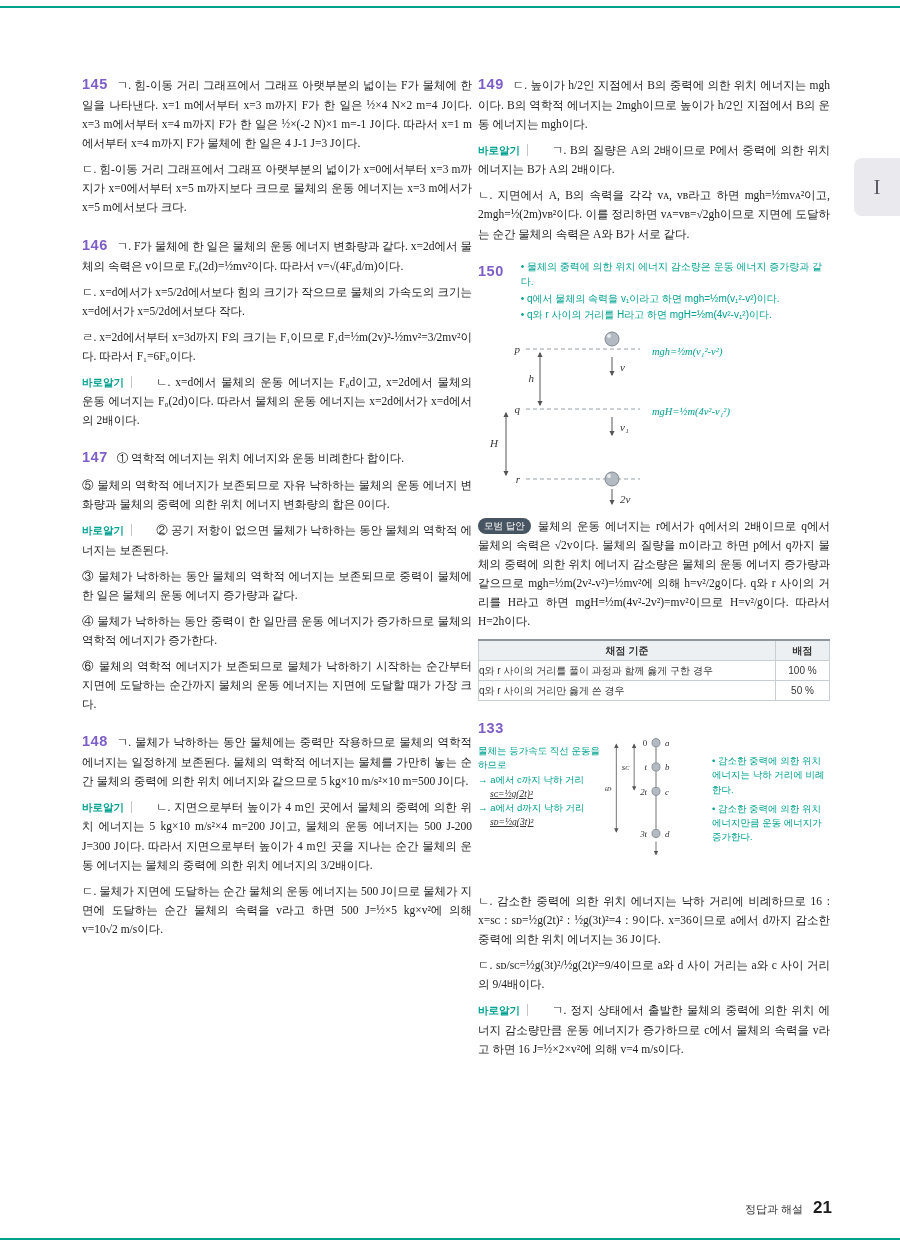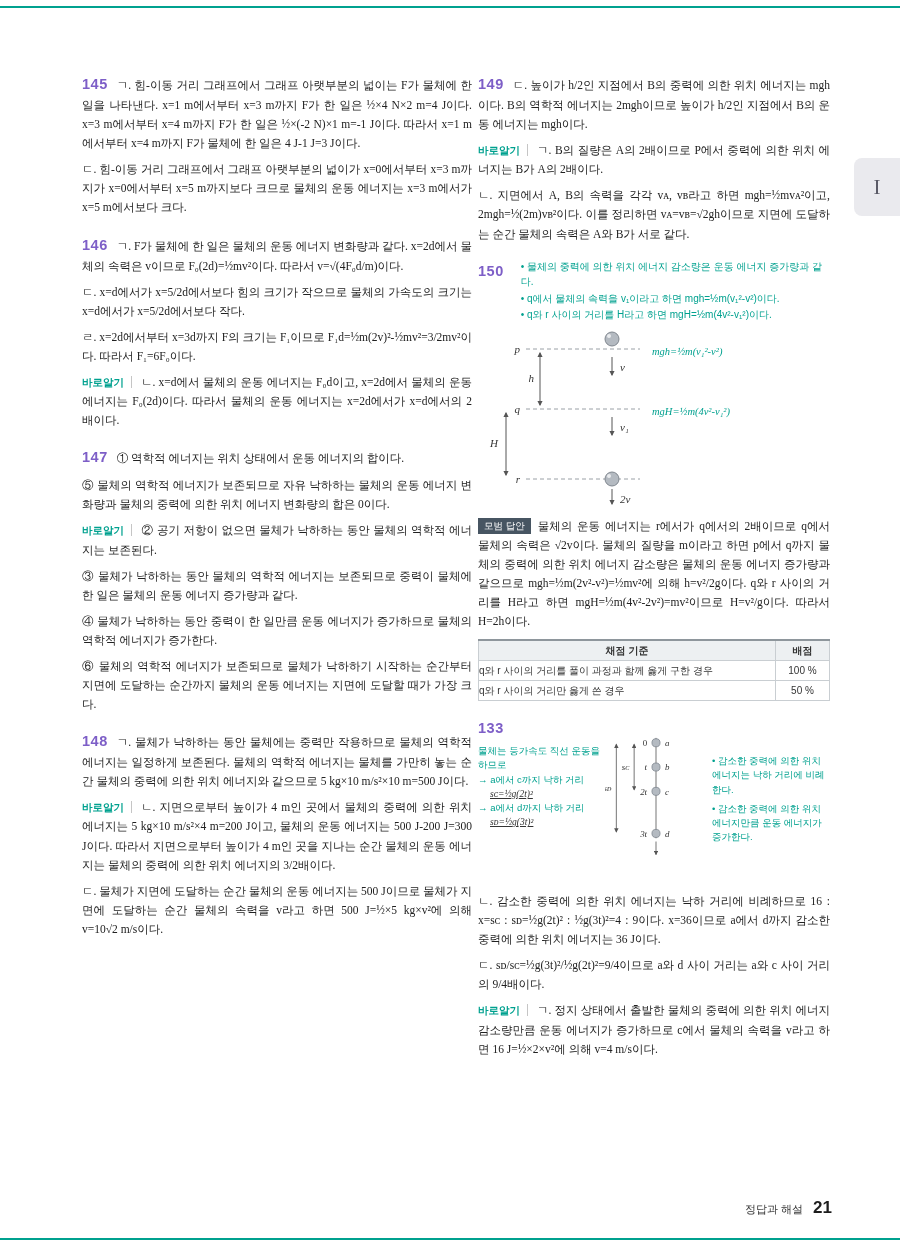--- a/index.html
+++ b/index.html
@@ -29,26 +29,26 @@
   .para { margin: 0 0 7px 0; text-align: justify; }
   .para:last-child { margin-bottom: 0; }
 
   .num {
     color: #7d5ec7; font-family: "Liberation Sans", "DejaVu Sans", sans-serif;
     font-weight: 700; font-size: 14.5px; margin-right: 9px; letter-spacing: .5px;
   }
   .baro {
     color: #00a18f; font-family: "Liberation Sans", sans-serif;
     font-weight: 700; font-size: 10.5px;
-    margin-right: 9px; padding-right: 7px; border-right: 1px solid #c5c5c5;
+    margin-right: 24px; padding-right: 7px; border-right: 1px solid #c5c5c5;
   }
   .model {
     display: inline-block; background: #475562; color: #fff;
     font-family: "Liberation Sans", sans-serif; font-size: 9.5px; line-height: 1.5;
-    padding: 1px 6px; border-radius: 0; margin-right: 7px; vertical-align: 1px;
+    padding: 1px 6px; border-radius: 8px; margin-right: 7px; vertical-align: 1px;
     white-space: nowrap;
   }
 
   
   .p150-top { display: flex; gap: 8px; align-items: flex-start; margin-bottom: 5px; }
   .tealnote { color: #00a18f; font-family: "Liberation Sans", sans-serif; font-size: 10px; line-height: 1.55; }
   .tealnote div { margin-bottom: 1px; }
   .diag { display: block; margin: 2px auto 8px auto; }
   .diag text { font-family: "Liberation Serif", serif; font-size: 11px; fill: #333; font-style: italic; }
   .diag text.eq { fill: #00a18f; font-size: 10.5px; }
@@ -116,21 +116,21 @@
     <p class="para">
       <span>ㄹ. x=2d에서부터 x=3d까지 F의 크기는 F₁이므로 F₁d=½m(2v)²-½mv²=3/2mv²이다. 따라서 F₁=6F₀이다.</span>
     </p>
     <p class="para">
       <span class="baro">바로알기</span><span>ㄴ. x=d에서 물체의 운동 에너지는 F₀d이고, x=2d에서 물체의 운동 에너지는 F₀(2d)이다. 따라서 물체의 운동 에너지는 x=2d에서가 x=d에서의 2배이다.</span>
     </p>
   </section>
 
   <section class="prob">
     <p class="para">
-      <span class="num">147</span><span>① 역학적 에너지는 위치 상태에서 운동 에너지의 합이다.</span>
+      <span class="num">147</span><span>① 역학적 에너지는 위치 에너지와 운동 비례한다 합이다.</span>
     </p>
     <p class="para">
       <span>⑤ 물체의 역학적 에너지가 보존되므로 자유 낙하하는 물체의 운동 에너지 변화량과 물체의 중력에 의한 위치 에너지 변화량의 합은 0이다.</span>
     </p>
     <p class="para">
       <span class="baro">바로알기</span><span>② 공기 저항이 없으면 물체가 낙하하는 동안 물체의 역학적 에너지는 보존된다.</span>
     </p>
     <p class="para">
       <span>③ 물체가 낙하하는 동안 물체의 역학적 에너지는 보존되므로 중력이 물체에 한 일은 물체의 운동 에너지 증가량과 같다.</span>
     </p>

